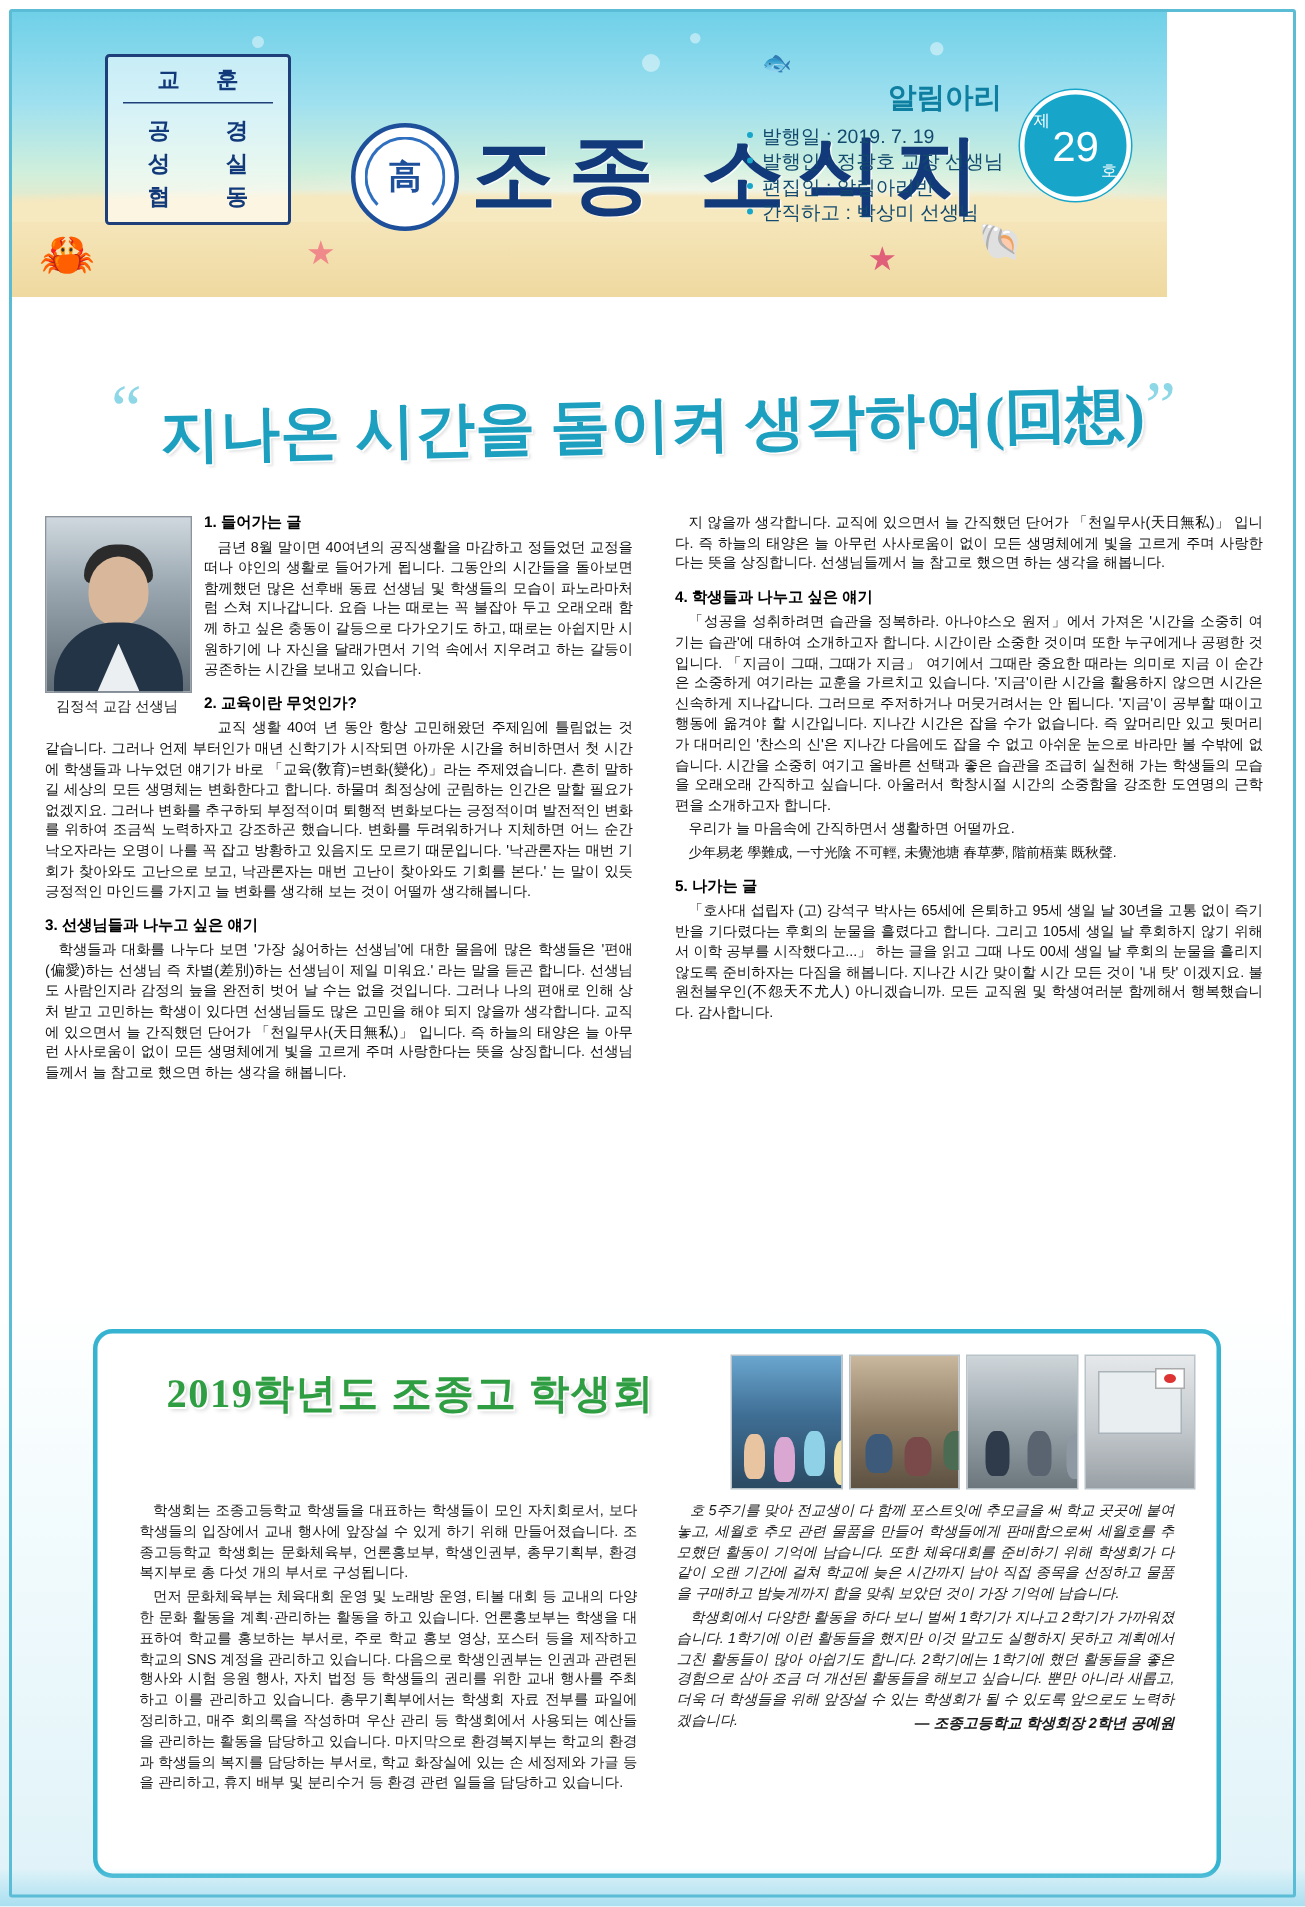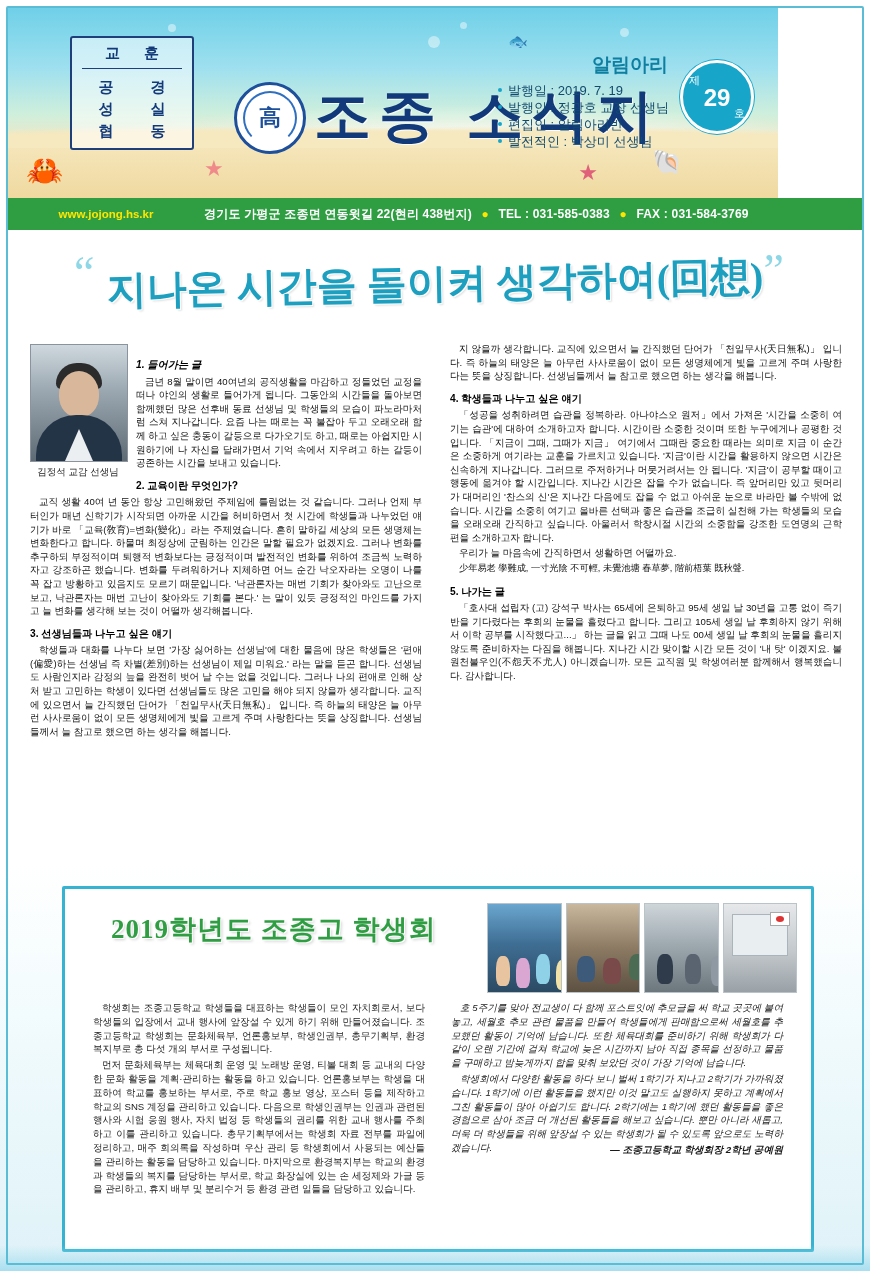--- a/index.html
+++ b/index.html
@@ -84,21 +84,21 @@
     text-shadow:1px 1px 0 rgba(255,255,255,.8);
   }
 
   .issue-badge{
     position:absolute;right:24px;top:52px;width:68px;height:68px;border-radius:50%;
     background:#17a6c9;color:#fff;border:3px solid #ffffff;
     box-shadow:0 0 0 1px #17a6c9;
   }
   .issue-badge .no{
     position:absolute;left:50%;top:52%;transform:translate(-50%,-50%);
-    font-size:24px;font-weight:bold;
+    font-size:28px;font-weight:normal;
   }
   .issue-badge .pre{position:absolute;left:6px;top:10px;font-size:11px;}
   .issue-badge .suf{position:absolute;right:6px;bottom:10px;font-size:11px;}
 
   .alrim-title{
     position:absolute;right:110px;top:44px;
     font-size:19px;font-weight:bold;color:#0e7fa0;
   }
   .pub-info{
     position:absolute;right:104px;top:74px;width:176px;
@@ -183,31 +183,31 @@
     position:absolute;left:50%;bottom:0;transform:translateX(-50%);
     width:28px;height:32px;background:#eceff2;clip-path:polygon(50% 0,100% 100%,0 100%);
   }
   .photo-caption{
     width:96px;text-align:center;font-size:9.5px;margin-top:3px;color:#222;
   }
 
   .sec-head{
     font-size:10.2px;font-weight:bold;margin:9px 0 3px 0;color:#000;
   }
-  .sec-head.first{margin-top:16px;font-style:italic;}
+  .sec-head.first{margin-top:0;}
   p.para{margin:0 0 0 0;text-indent:9px;}
   p.para + p.para{margin-top:2px;}
   .hanja{font-size:9.2px;}
 
   
   .panel{
     position:absolute;left:62px;top:886px;width:746px;height:360px;
     border:3px solid #35b3d0;
     background:#ffffff;
-    border-radius:2px;
+    border-radius:13px;
   }
   .panel-title{
     position:absolute;left:46px;top:22px;
     font-family:"Liberation Serif", serif;
     font-size:27px;font-weight:bold;color:#2f9e43;
     text-shadow:1px 1px 0 #ffffff,2px 2px 3px rgba(0,0,0,.18);
     letter-spacing:1px;
   }
   .panel-photos{
     position:absolute;right:14px;top:14px;width:310px;height:88px;
@@ -279,47 +279,37 @@
 
     <div class="title-main">조종 소식지</div>
 
     <div class="alrim-title">알림아리</div>
 
     <div class="pub-info">
       <ul>
         <li>발행일 : 2019. 7. 19</li>
         <li>발행인 : 정광호 교장 선생님</li>
         <li>편집인 : 알림아리반</li>
-        <li>발전적인 : 박상미 선생님</li>
+        <li>간직하고 : 박상미 선생님</li>
       </ul>
     </div>
 
     <div class="issue-badge">
       <span class="pre">제</span>
       <span class="no">29</span>
       <span class="suf">호</span>
     </div>
 
     <div class="crab">🦀</div>
     <div class="star">★</div>
     <div class="star2">★</div>
     <div class="shell">🐚</div>
     <div class="fish">🐟</div>
   </div>
 
-  <div class="contact-bar">
-    <div class="contact-url">www.jojong.hs.kr</div>
-    <div class="contact-rest">
-      <span>경기도 가평군 조종면 연동윗길 22(현리 438번지)</span>
-      <span class="dot">●</span>
-      <span>TEL : 031-585-0383</span>
-      <span class="dot">●</span>
-      <span>FAX : 031-584-3769</span>
-    </div>
-  </div>
 
   <div class="headline-wrap">
     <span class="quote-left">“</span>
     <div class="headline">지나온 시간을 돌이켜 생각하여(回想)</div>
     <span class="quote-right">”</span>
   </div>
 
   <div class="body-area">
 
     <div class="col col-left">

